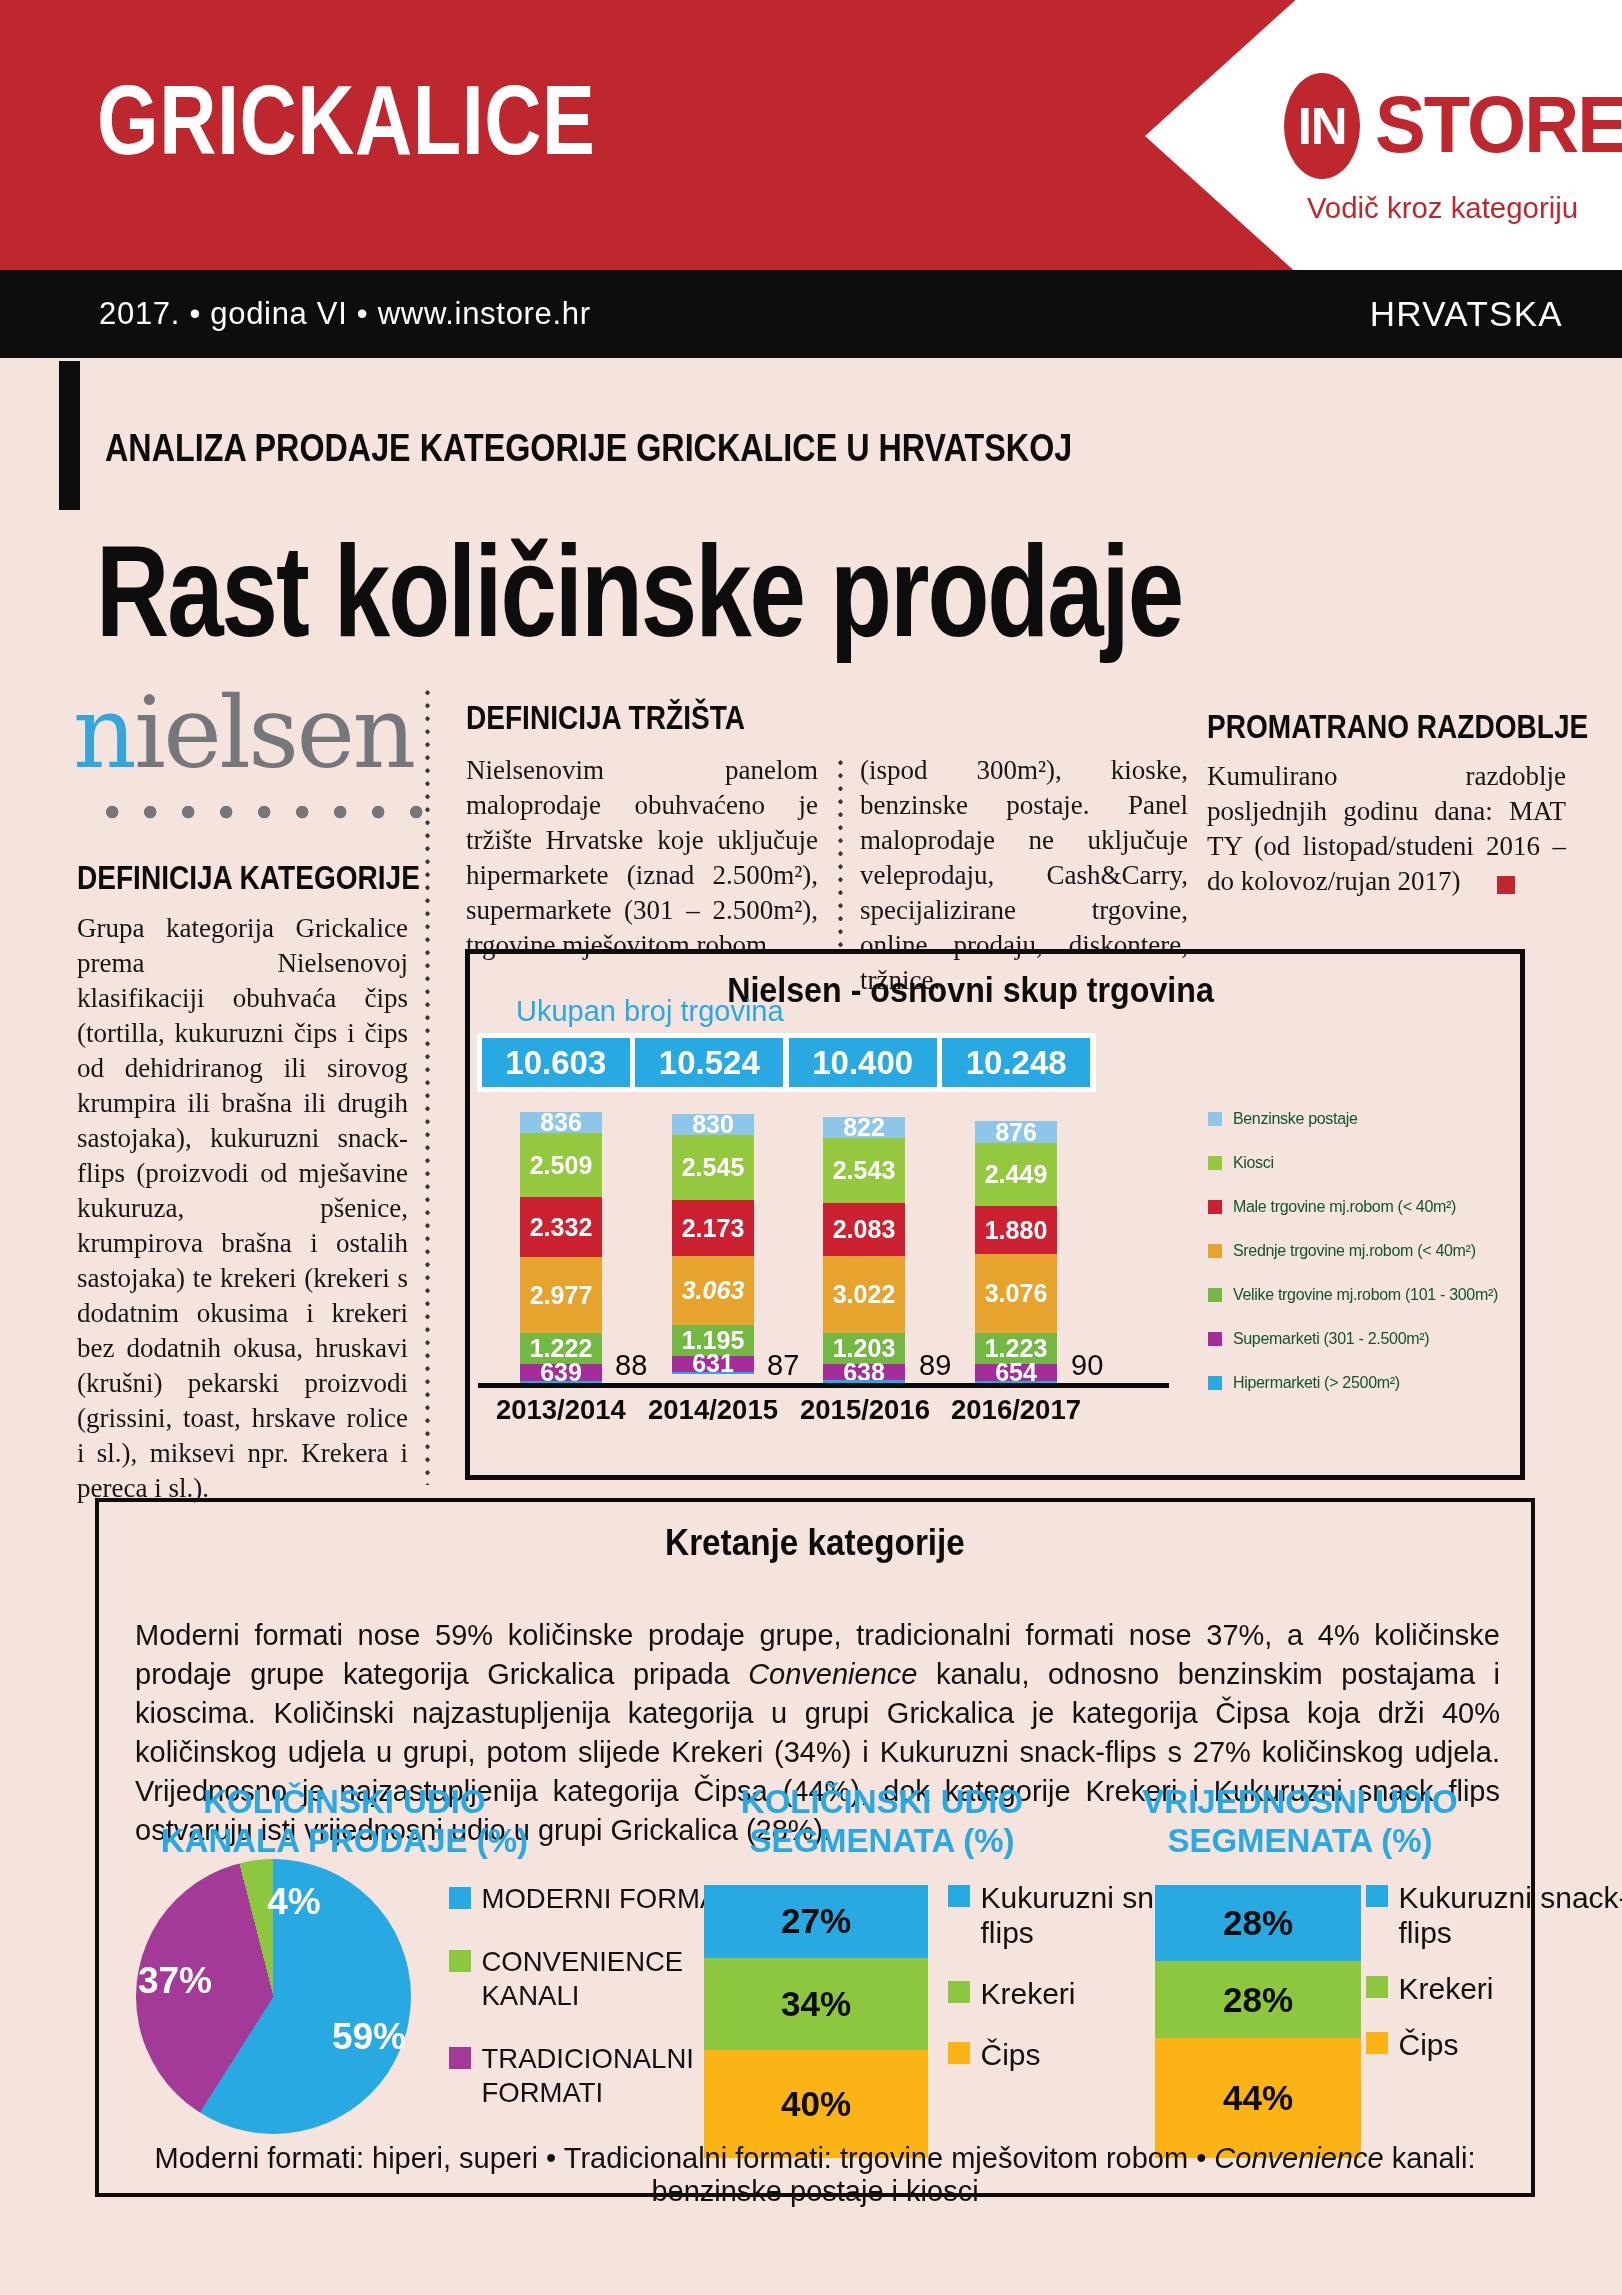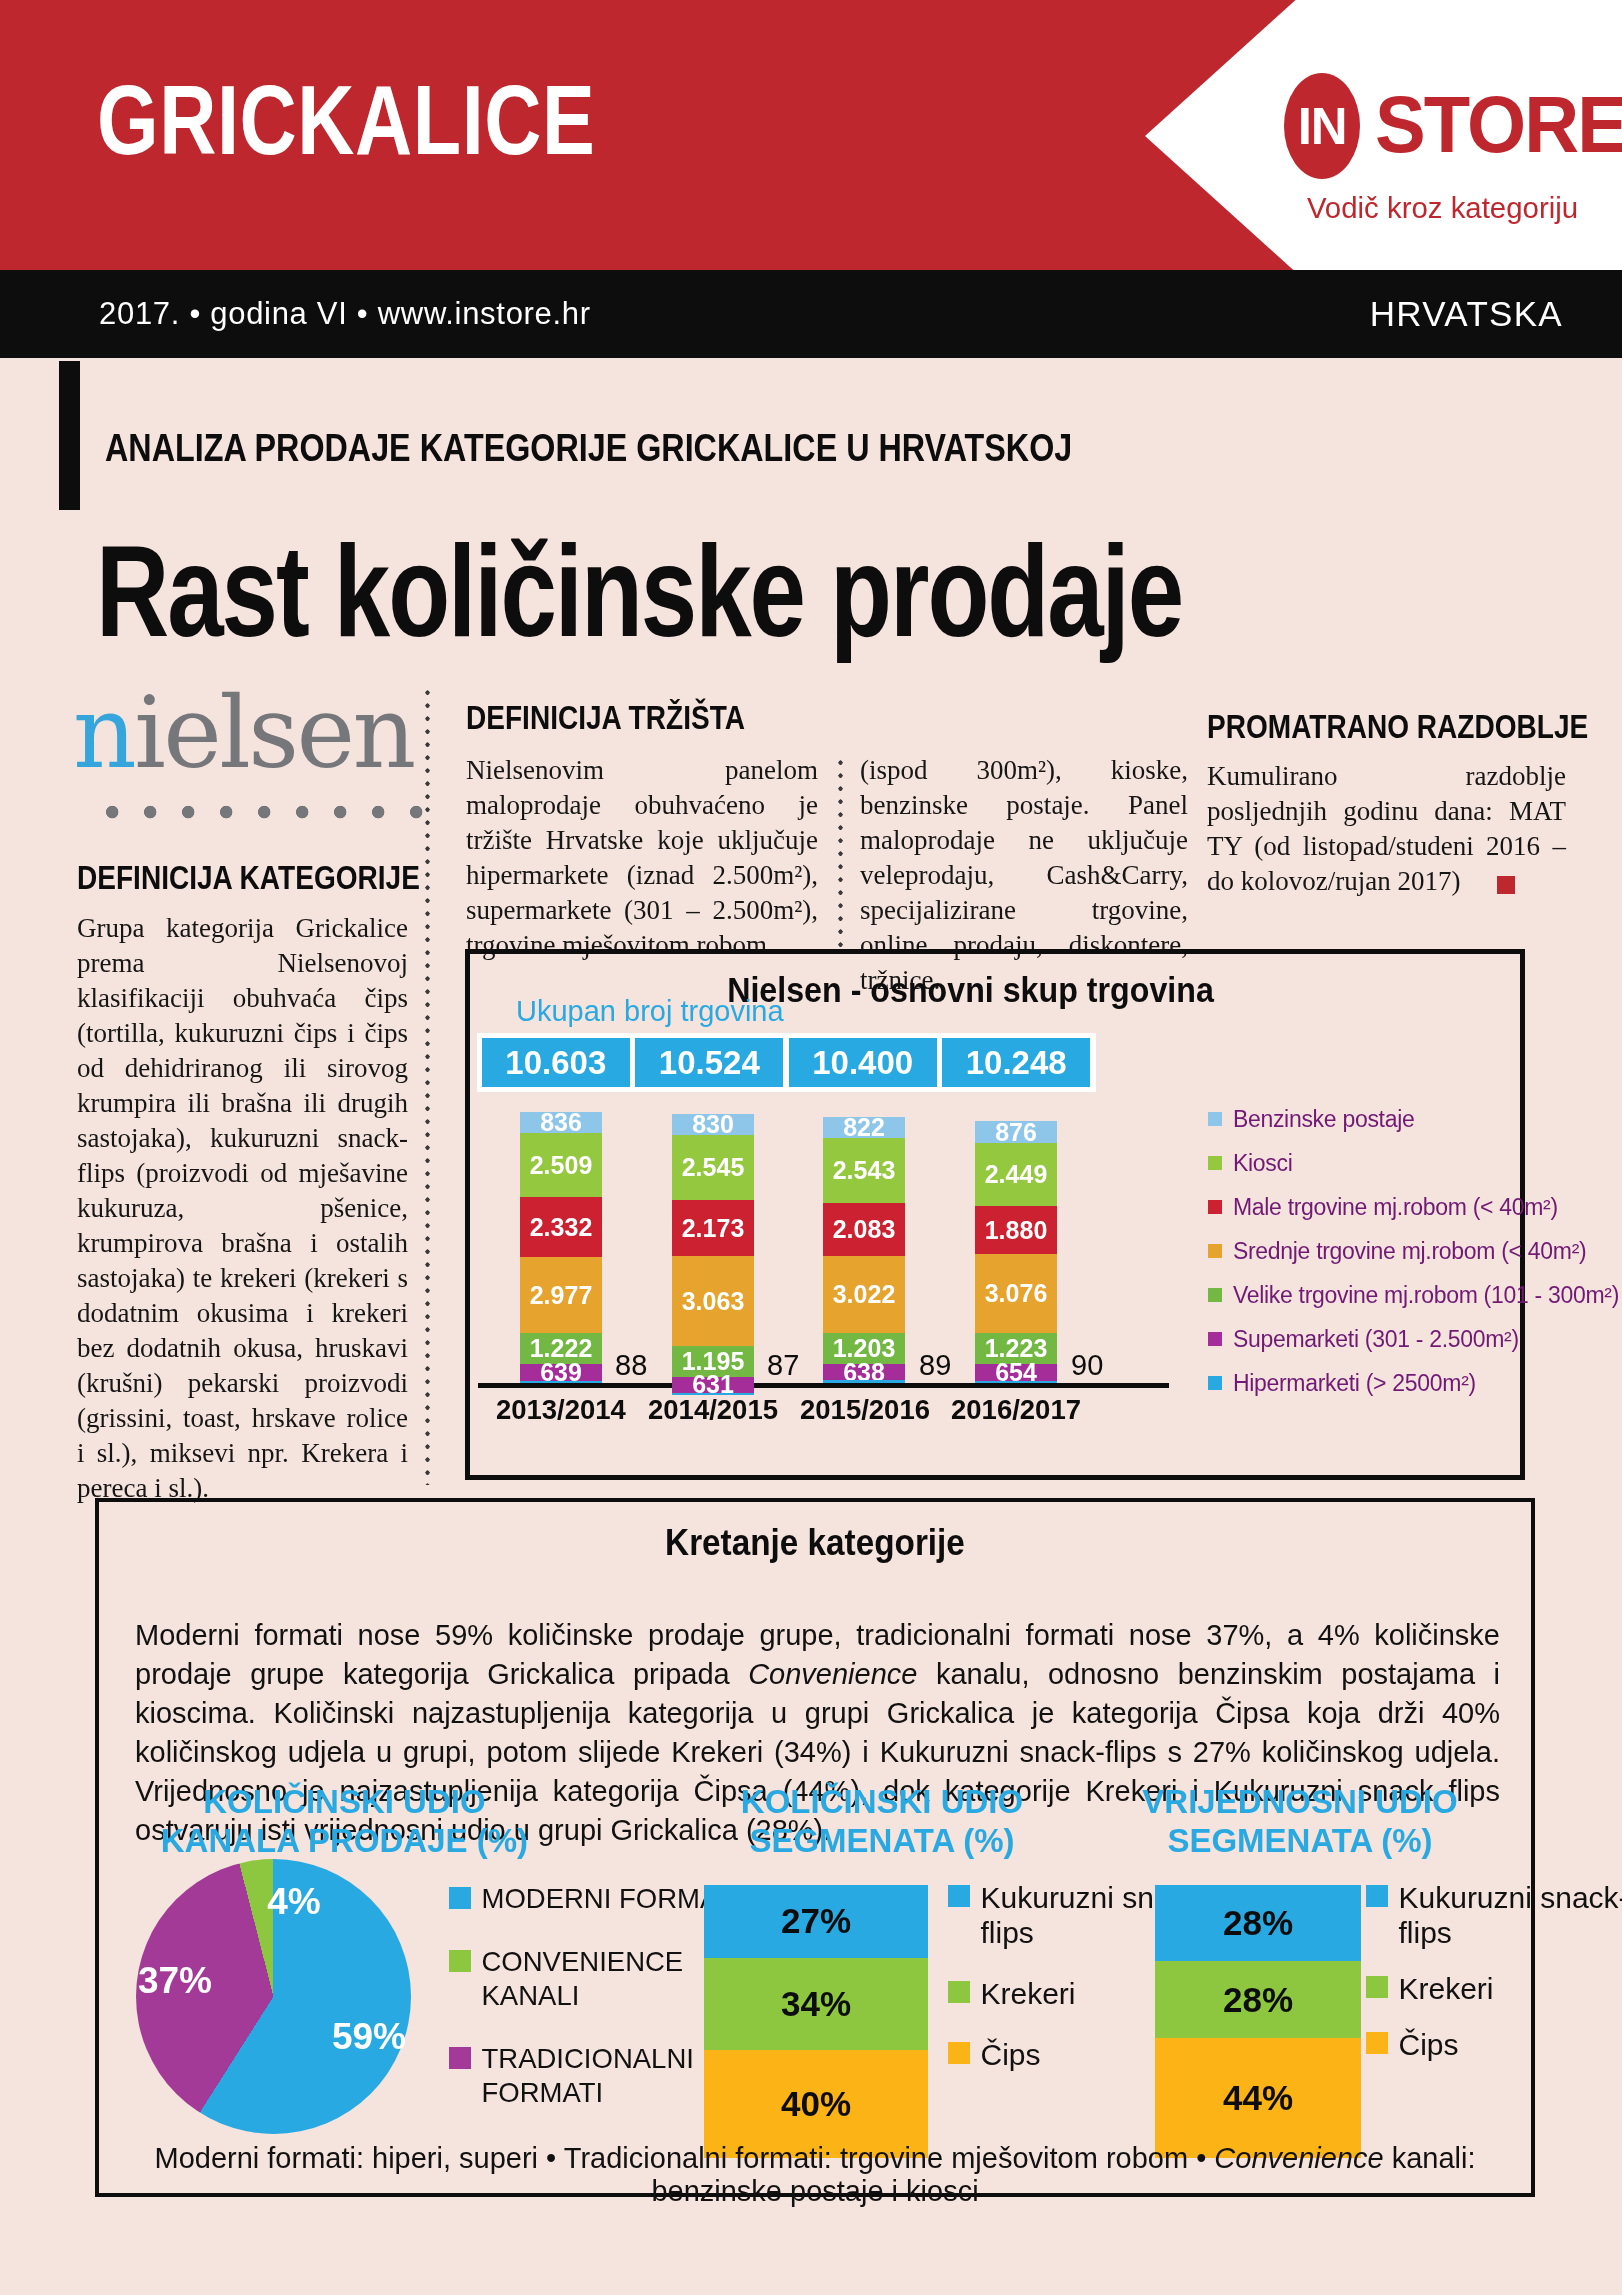--- a/index.html
+++ b/index.html
@@ -60,21 +60,21 @@
   .mc-plot{position:absolute;inset:0;}
   .mc-axis{position:absolute;left:7.9px;top:429px;width:691px;height:5.2px;background:#0d0d0d;}
   .mc-bar{position:absolute;display:flex;flex-direction:column;}
   .mc-seg{display:flex;align-items:center;justify-content:center;color:#fff;font-weight:bold;font-size:25px;
     overflow:visible;white-space:nowrap;flex:none;}
   .mc-out{position:absolute;font-size:29px;color:#0d0d0d;}
   .mc-xlab{position:absolute;width:170px;text-align:center;font-size:27.5px;font-weight:600;color:#0d0d0d;}
   .mc-legend{position:absolute;left:738px;top:143px;}
   .mc-legend .lg-row{height:44px;display:flex;align-items:center;}
   .mc-legend .lg-sq{width:14.4px;height:14.4px;margin-right:10.5px;flex:none;}
-  .mc-legend .lg-tx{font-size:23px;color:#701a75;letter-spacing:-0.3px;white-space:nowrap;}
+  .mc-legend .lg-tx{font-size:16px;color:#14532d;letter-spacing:-0.3px;white-space:nowrap;}
 
   
   .kbox{position:absolute;left:95px;top:1498px;width:1440px;height:699px;border:4.6px solid #0d0d0d;box-sizing:border-box;}
   .k-title{position:absolute;left:0;top:19.6px;width:100%;text-align:center;margin:0;font-size:37px;font-weight:bold;
     color:#0d0d0d;transform:scaleX(.9);}
   .k-p{position:absolute;left:36px;width:1365px;margin:0;font-size:29px;line-height:39px;color:#111;text-align:justify;}
   .k-p1{top:71px;}
   .k-p2{top:114px;}
   .sub-head{position:absolute;top:280px;width:458px;margin:0;text-align:center;color:#29a9e1;
     font-size:33px;font-weight:bold;line-height:39px;white-space:pre-line;}
@@ -160,21 +160,21 @@
           <div class="mc-seg" style="height: 31px; background: rgb(116, 184, 68);">1.222</div>
           <div class="mc-seg" style="height: 16.3px; background: rgb(164, 45, 153);">639</div>
           <div class="mc-seg" style="height: 2.2px; background: rgb(41, 169, 225);"></div>
         </div>
         <div class="mc-out" style="left: 145px; top: 395px;">88</div>
         <div class="mc-xlab" style="left: 5.9px; top: 440px;">2013/2014</div>
         <div class="mc-bar" style="left: 202px; top: 160px; width: 82px; height: 269px;">
           <div class="mc-seg" style="height: 21px; background: rgb(142, 198, 234);">830</div>
           <div class="mc-seg" style="height: 65px; background: rgb(148, 200, 63);">2.545</div>
           <div class="mc-seg" style="height: 56px; background: rgb(203, 33, 48);">2.173</div>
-          <div class="mc-seg" style="height: 90px; background: rgb(230, 164, 47);">3.063</div>
+          <div class="mc-seg" style="height: 69px; background: rgb(230, 164, 47); font-style: italic;">3.063</div>
           <div class="mc-seg" style="height: 30.5px; background: rgb(116, 184, 68);">1.195</div>
           <div class="mc-seg" style="height: 16px; background: rgb(164, 45, 153);">631</div>
           <div class="mc-seg" style="height: 2.2px; background: rgb(41, 169, 225);"></div>
         </div>
         <div class="mc-out" style="left: 297px; top: 395px;">87</div>
         <div class="mc-xlab" style="left: 158px; top: 440px;">2014/2015</div>
         <div class="mc-bar" style="left: 353px; top: 163px; width: 82px; height: 266px;">
           <div class="mc-seg" style="height: 21px; background: rgb(142, 198, 234);">822</div>
           <div class="mc-seg" style="height: 65px; background: rgb(148, 200, 63);">2.543</div>
           <div class="mc-seg" style="height: 53px; background: rgb(203, 33, 48);">2.083</div>

